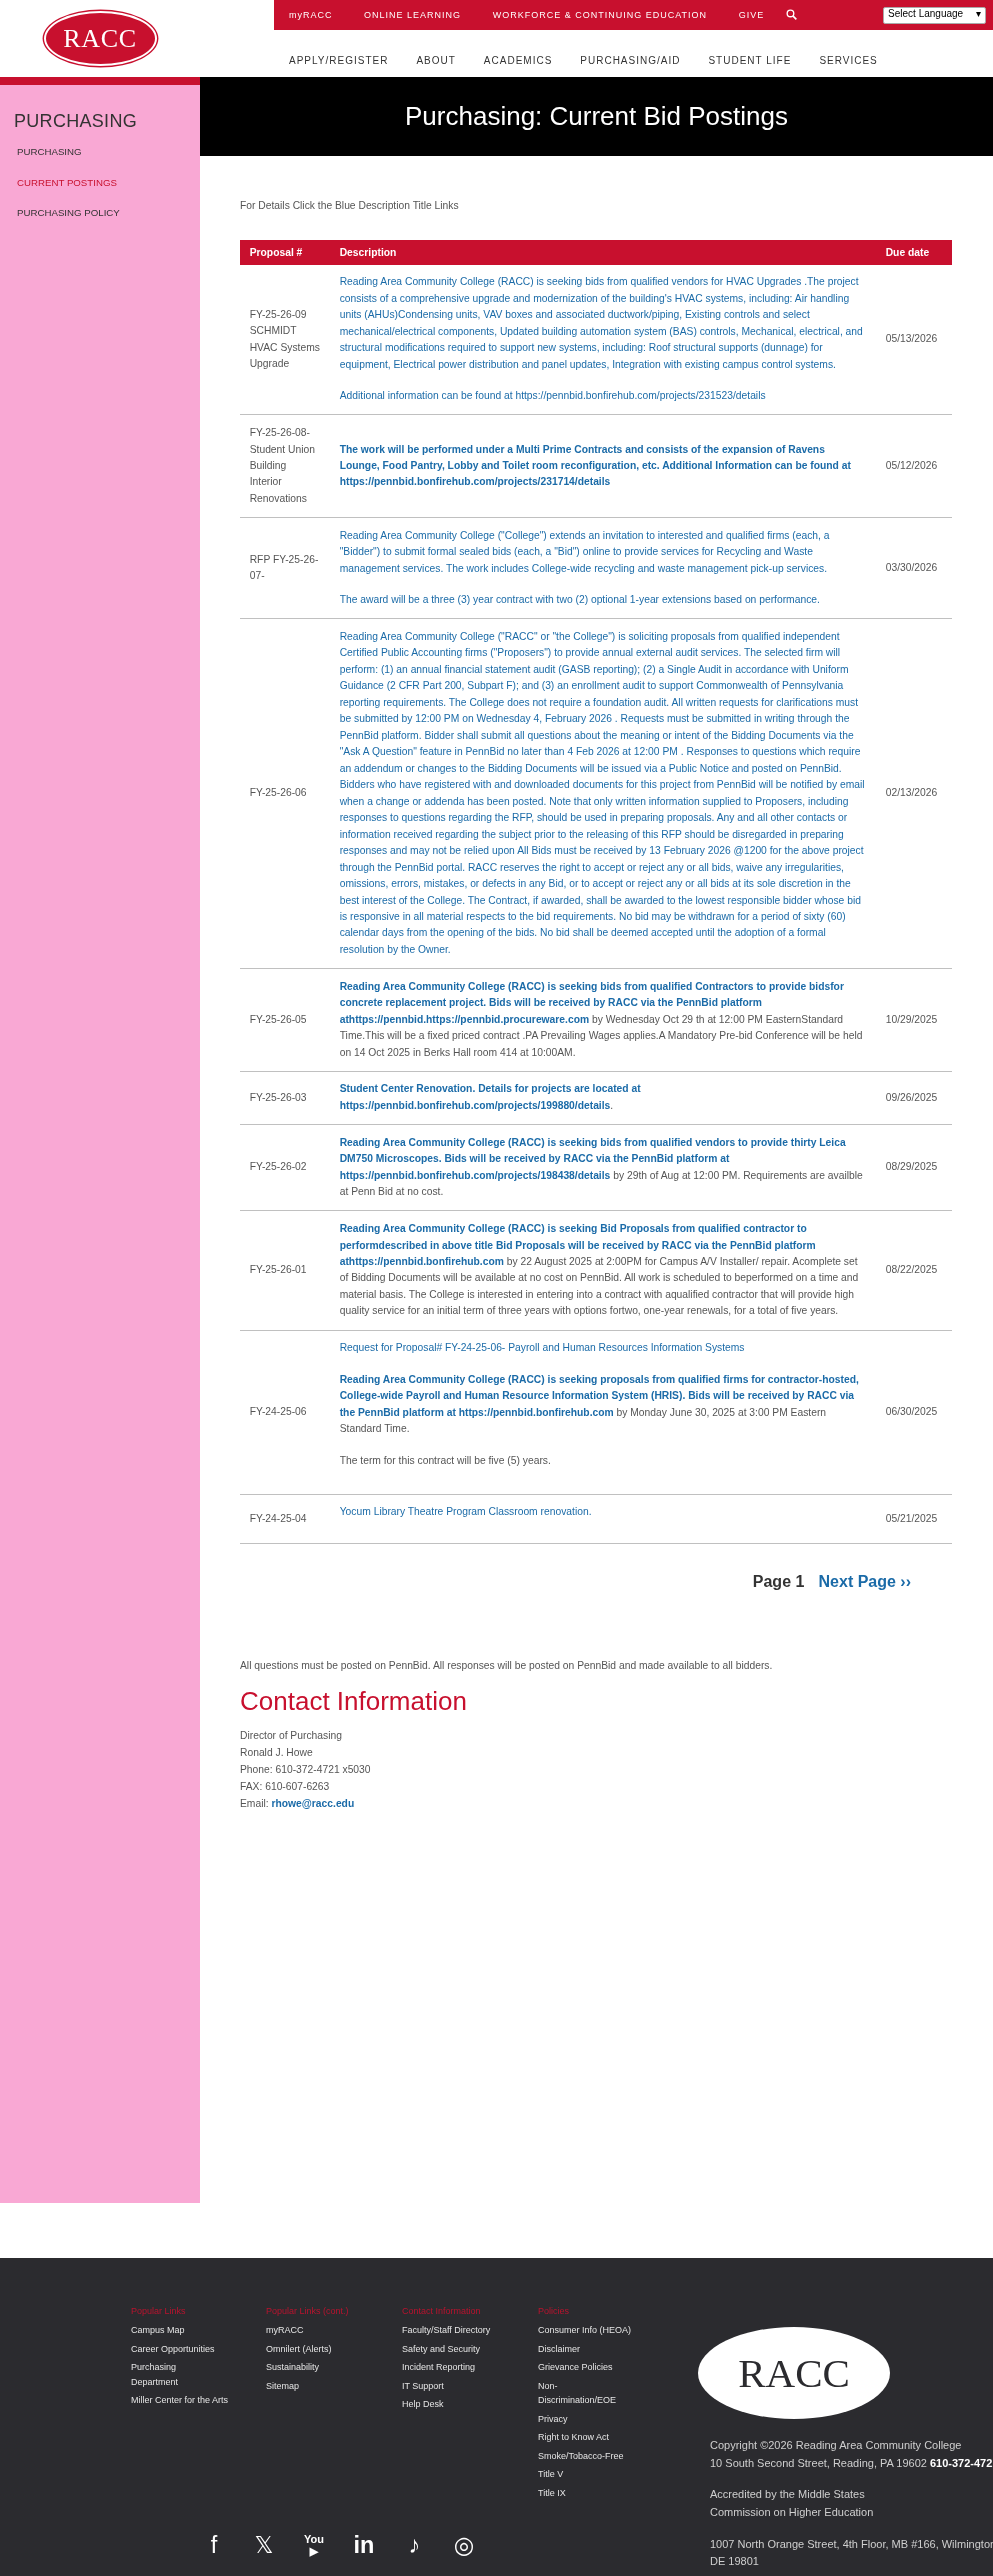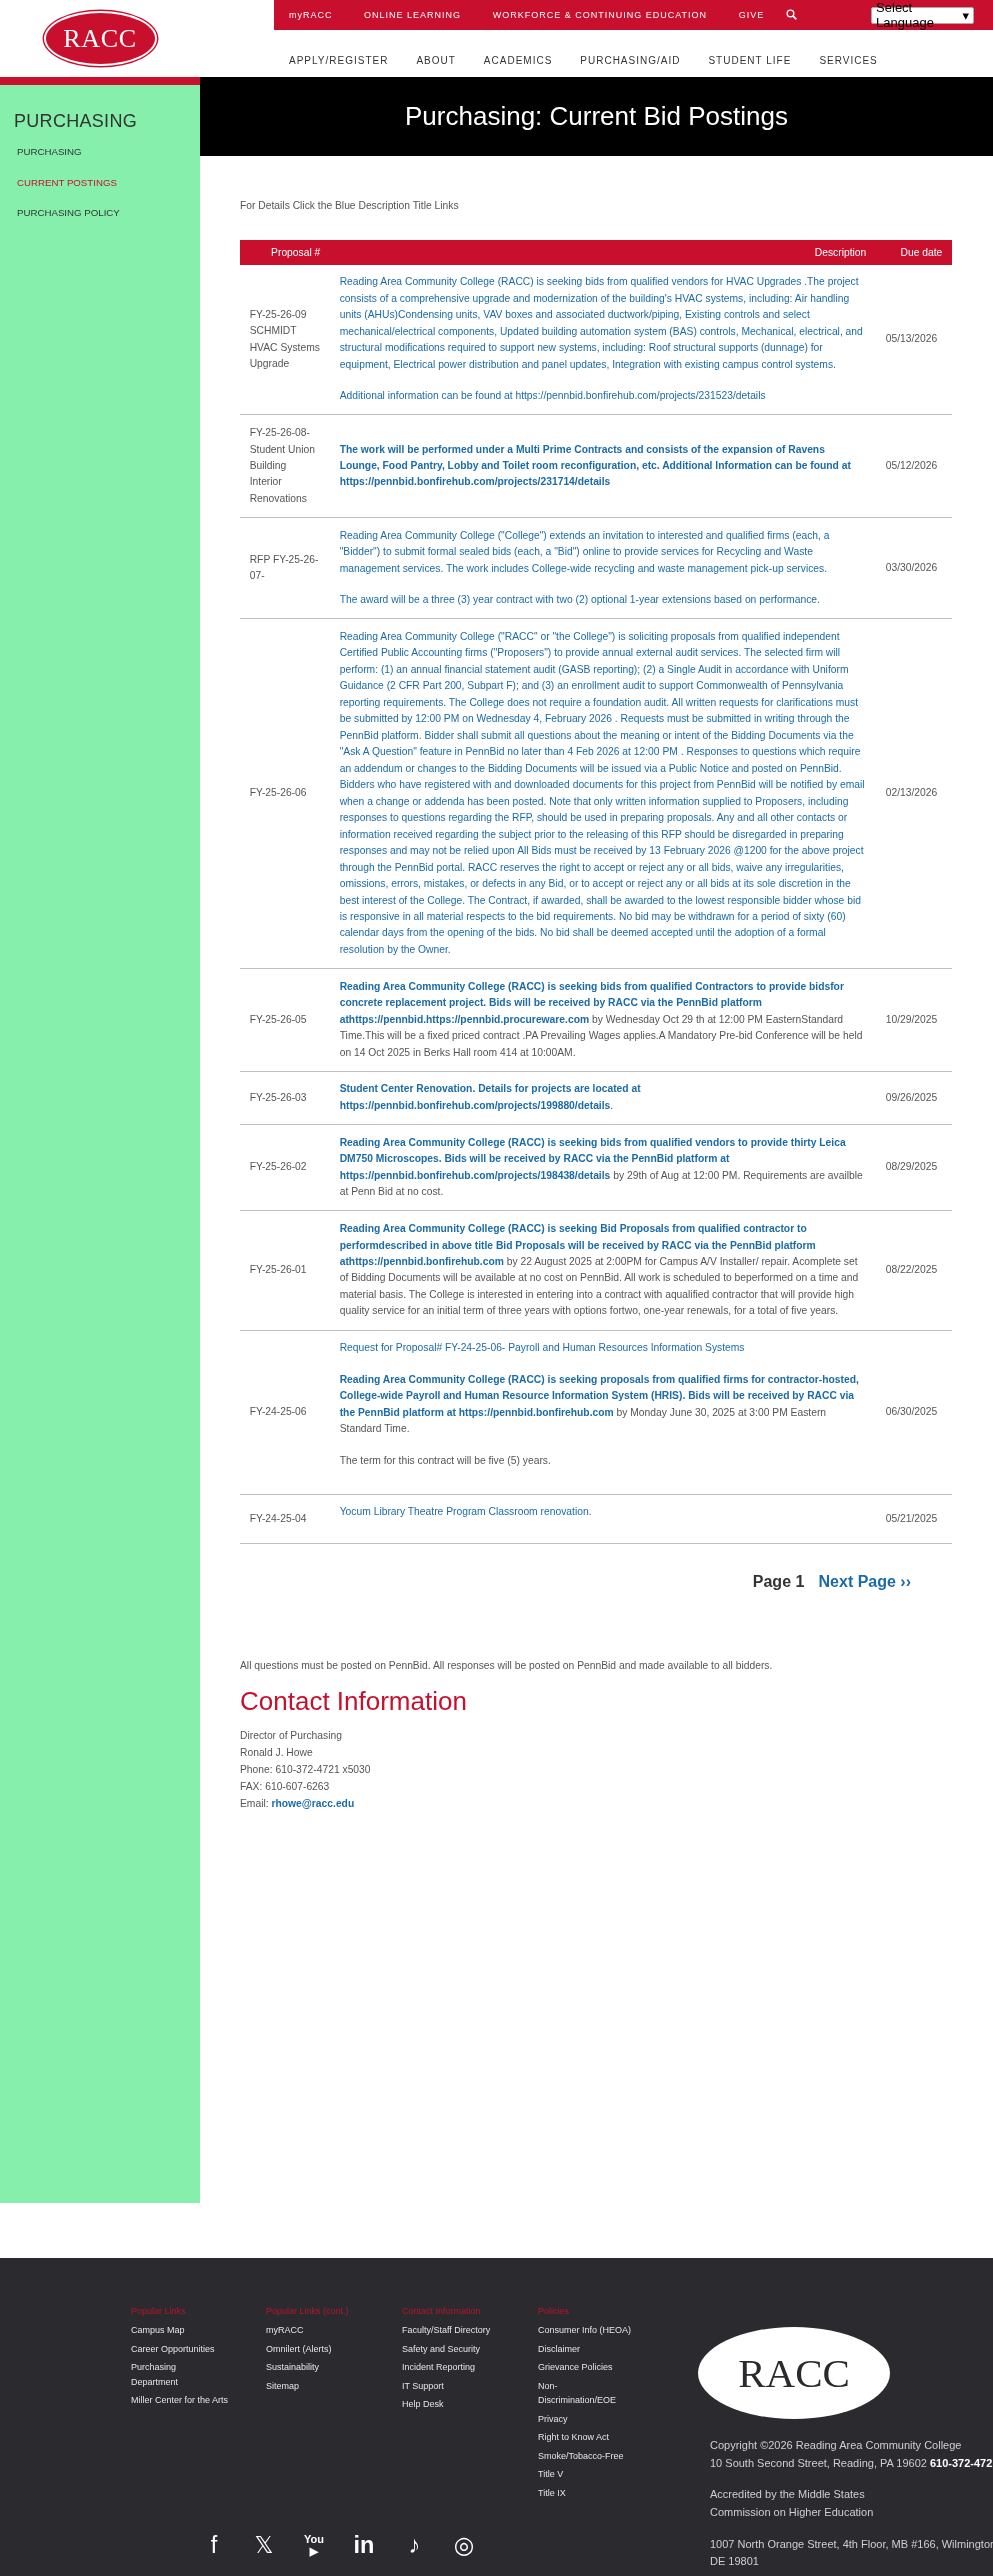--- a/index.html
+++ b/index.html
@@ -5,37 +5,37 @@
 *{box-sizing:border-box;margin:0;padding:0}
 body{width:993px;font-family:"Liberation Sans",sans-serif;background:#fff;color:#555}
 a{text-decoration:none}
 
 .header{height:77px;position:relative;background:#fff}
 .logo-wrap{position:absolute;left:0;top:0;width:200px;height:77px;display:flex;align-items:center;justify-content:center}
 .logo{width:113px;height:55px;border-radius:50%;background:#c8102e;display:flex;align-items:center;justify-content:center;color:#fff;font-family:"Liberation Serif",serif;font-size:26px;letter-spacing:0.7px;border:2.1px solid #fff;box-shadow:0 0 0 1.4px #c8102e}
 .utility{position:absolute;left:274px;top:0;width:720px;height:30px;background:#c8102e;display:flex;align-items:center}
 .utility a{color:#fff;font-size:9px;letter-spacing:1px;margin-left:15px;margin-right:16.6px}
 .utility .search{margin-left:5.5px;color:#fff;font-size:11px;width:18px}
-.lang{position:absolute;right:20px;top:7px;height:16.6px;width:103px;background:#fff;border:0.7px solid #aaa;border-radius:2.1px;font-size:13px;color:#000;display:flex;align-items:center;justify-content:space-between;padding:0 4.1px}
+.lang{position:absolute;right:8px;top:7px;height:16.6px;width:103px;background:#fff;border:0.7px solid #aaa;border-radius:2.1px;font-size:10px;color:#000;display:flex;justify-content:space-between;padding:0 4.1px}
 .mainnav{position:absolute;left:275px;top:43px;display:flex}
 .mainnav a{color:#333;font-size:10px;letter-spacing:1px;margin:12px 14px}
 .redbar{height:9.7px;background:#c8102e;width:200px}
 
 .page{display:flex;position:relative}
-.sidebar{width:200px;background:#86efac;min-height:2118px;margin-top:-1.4px}
+.sidebar{width:200px;background:#f9a8d4;min-height:2118px;margin-top:-1.4px}
 .sidebar h2{font-size:18px;font-weight:400;color:#333;padding:26px 0 0 14px;letter-spacing:0.3px}
 .sidebar ul{list-style:none;padding:14px 0 0 17px}
 .sidebar li{font-size:9.7px;margin-bottom:19.3px;color:#333}
 .sidebar li.active{color:#c8102e}
 .main{flex:1;position:relative}
 .banner{position:absolute;top:-9.7px;left:0;width:793px;height:79px;background:#000;color:#fff;display:flex;align-items:center;justify-content:center;font-size:26px}
 .content{padding:113px 0 0 40px;width:711px}
 .intro{font-size:10.3px;color:#555;margin-bottom:29px}
 table{width:712px;border-collapse:collapse;font-size:10.3px}
-th{background:#c8102e;color:#fff;text-align:right;padding:7px 9.7px;font-size:10.3px;font-weight:400}
+th{background:#c8102e;color:#fff;text-align:left;padding:7px 9.7px;font-size:10.3px;font-weight:700}
 td{vertical-align:middle;padding:9.7px 9.7px;border-bottom:1.4px solid #c0c0c0;line-height:1.6}
 td.pn{width:90px;color:#555}
 td.dd{width:76px;color:#555}
 .blue{color:#1b6ba8}
 .bold{font-weight:700}
 .gap{height:15px}
 .pager{text-align:right;font-size:16px;margin-top:29px}
 .pager b{color:#333;margin-right:9.7px}
 .pager a{color:#1b6ba8;font-weight:700}
 .notice{font-size:10.3px;margin-top:69px}

